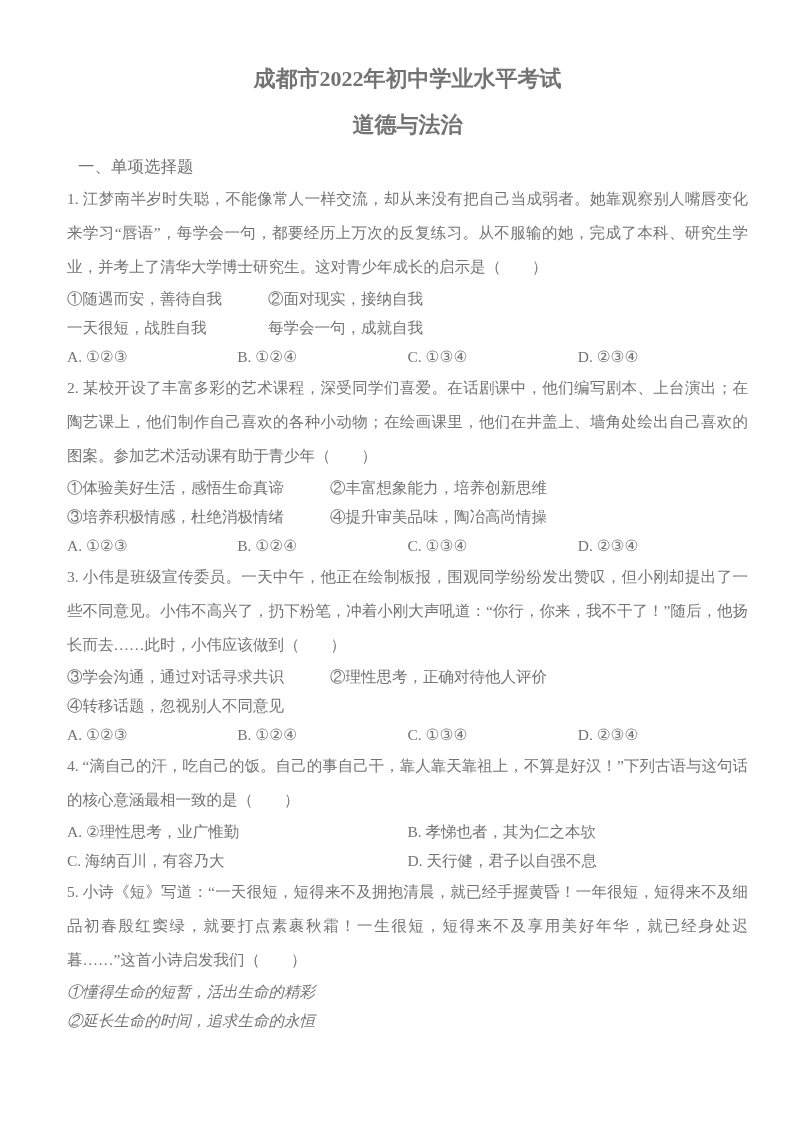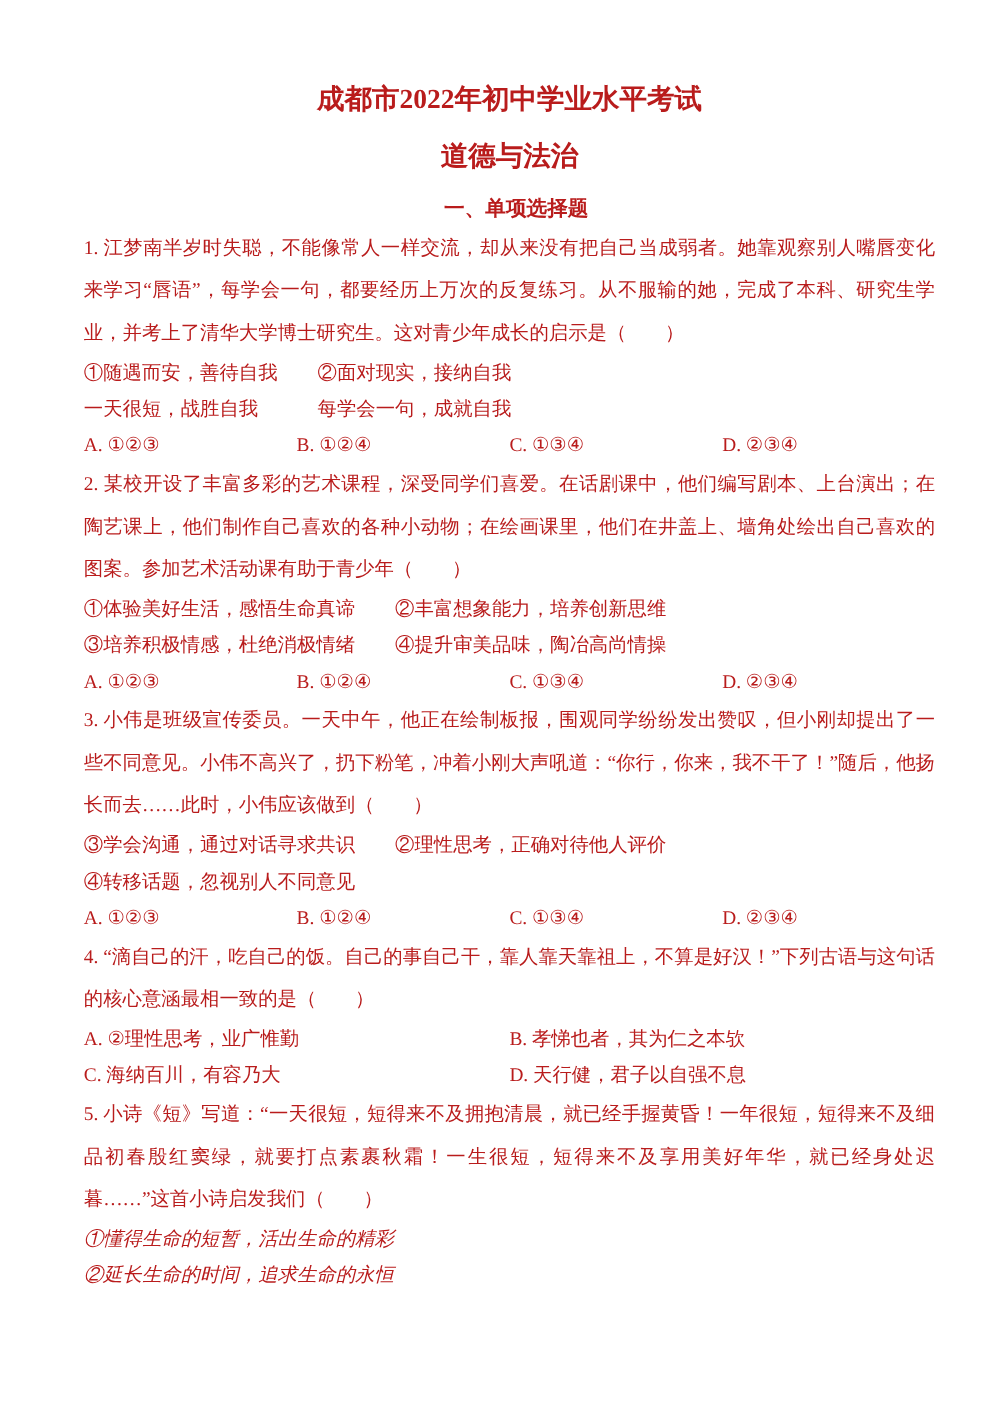--- a/index.html
+++ b/index.html
@@ -9,59 +9,58 @@
   }
   .page {
     position: relative;
     width: 783px;
     height: 1122px;
     margin: 0 auto;
     background: #ffffff;
     box-sizing: border-box;
     padding: 64px 40px 0 62px;
     font-family: "Liberation Serif", "DejaVu Serif", serif;
-    color: #b91c1c;
+    color: #737373;
     overflow: hidden;
   }
   .doc-title {
     margin: 0 0 16px 0;
     text-align: center;
     font-size: 22px;
     font-weight: bold;
     line-height: 30px;
     white-space: nowrap;
   }
   .doc-subtitle {
     margin: 0 0 14px 0;
     text-align: center;
     font-size: 22px;
     font-weight: bold;
     line-height: 30px;
   }
   .section-heading {
     margin: 0 0 2px 11px;
     font-size: 16.5px;
-    font-weight: bold;
+    font-weight: normal;
     line-height: 26px;
-    text-align: center;
   }
   .question {
     margin: 0;
   }
   .stem {
     margin: 0;
     font-size: 15.5px;
     line-height: 34px;
     text-align: justify;
   }
   .sub-options {
     display: grid;
     grid-template-columns: max-content max-content;
     justify-content: start;
-    column-gap: 32px;
+    column-gap: 46px;
     font-size: 15.5px;
     line-height: 29px;
   }
   .sub-options.stacked {
     grid-template-columns: max-content;
     column-gap: 4px;
     font-style: italic;
   }
   .choices-4col {
     display: grid;

